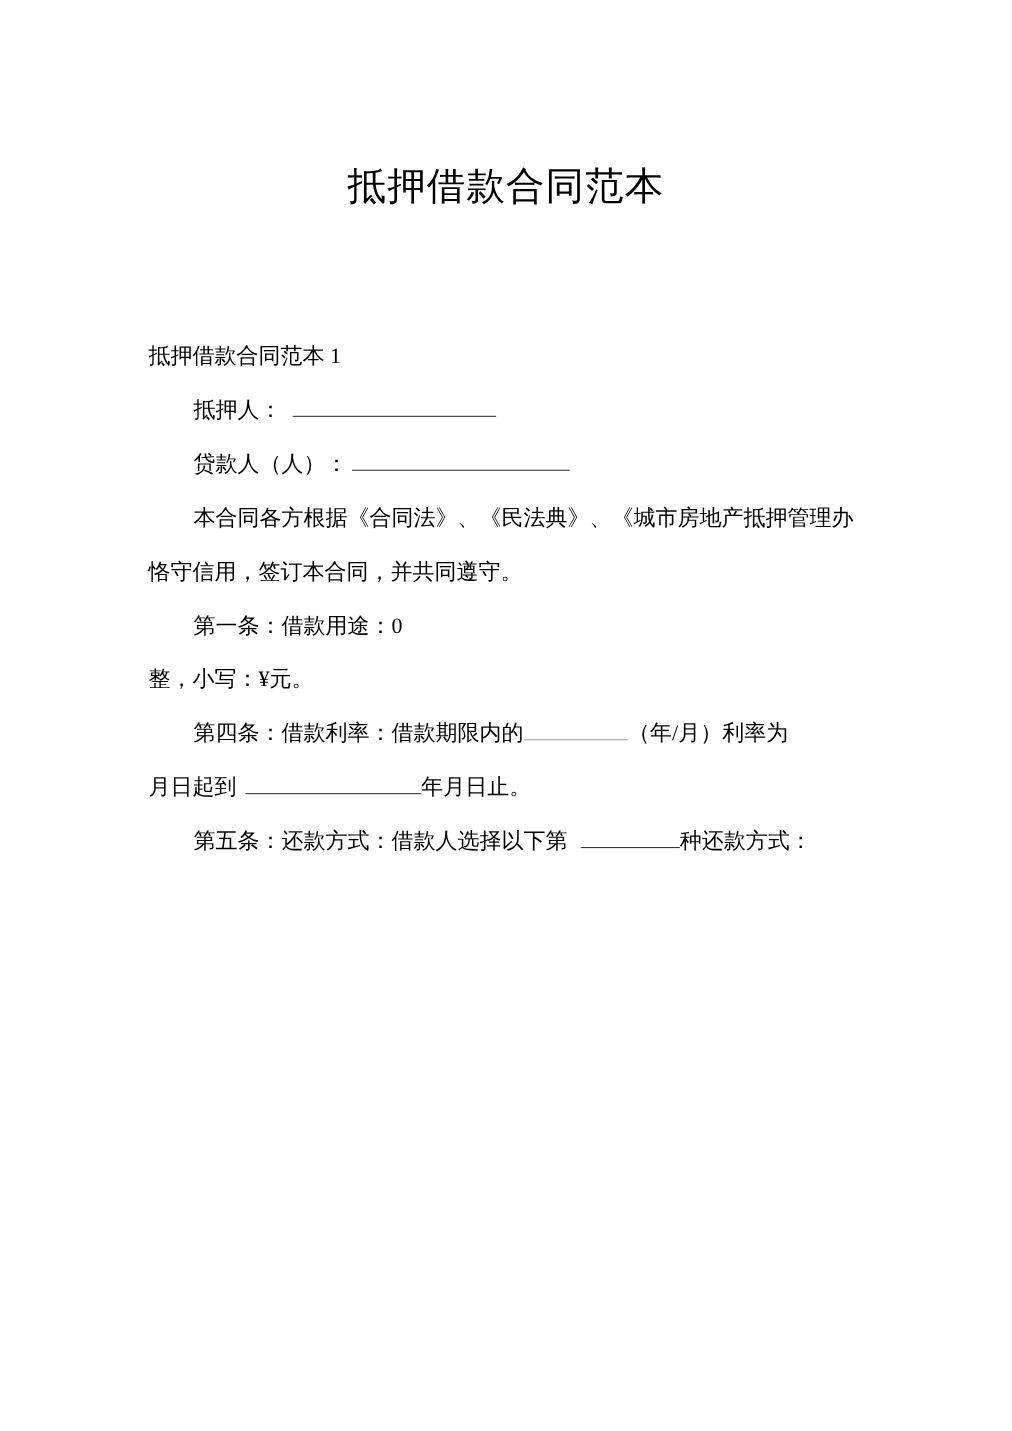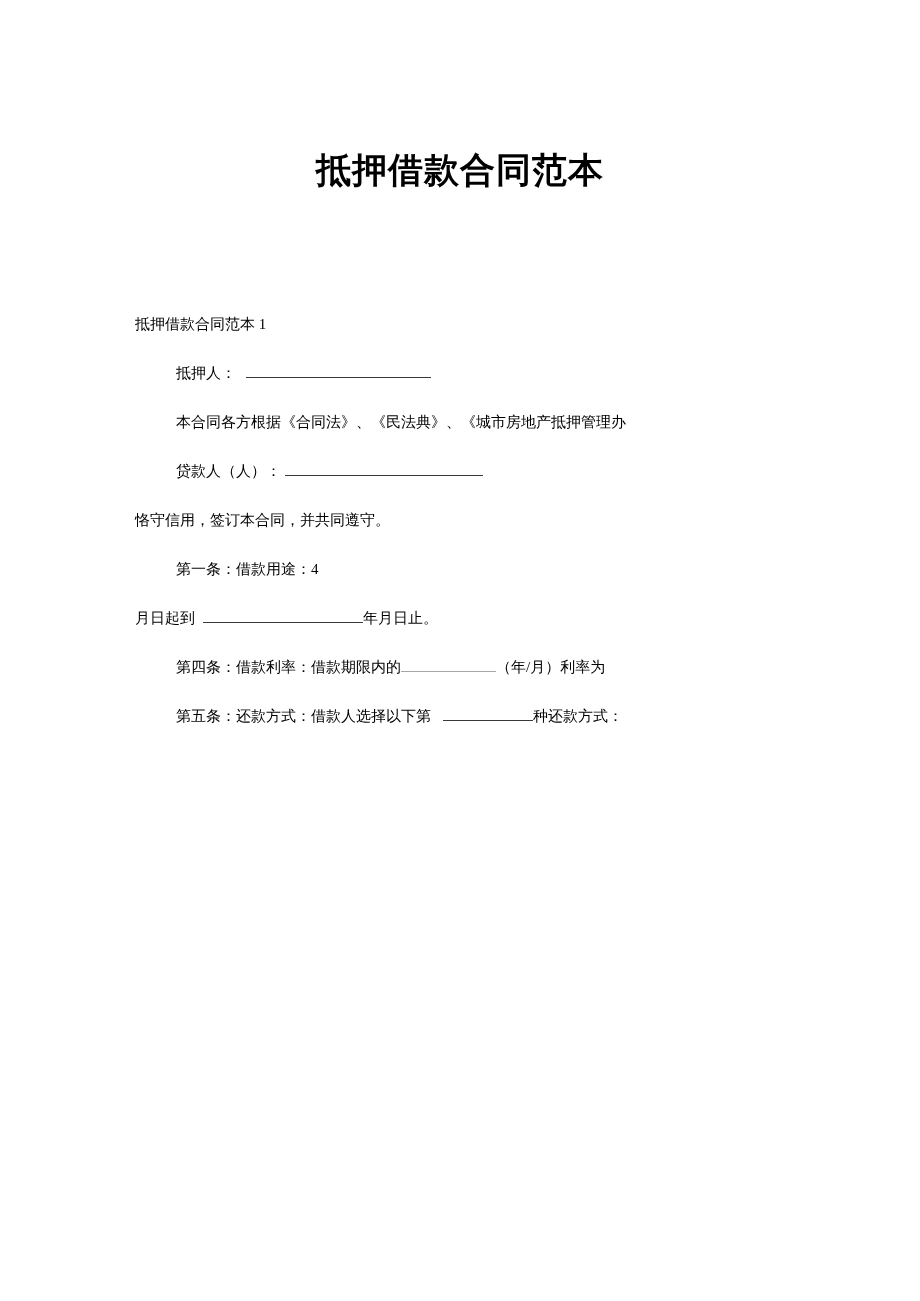--- a/index.html
+++ b/index.html
@@ -15,31 +15,31 @@
     background: var(--page-bg, #ffffff);
     color: var(--text-color, #000000);
     overflow: hidden;
   }
   .doc-title {
     margin: 0;
     padding-top: 150px;
     height: 40px;
     text-align: center;
     font-family: "Liberation Sans", "DejaVu Sans", sans-serif;
-    font-weight: bold;
+    font-weight: normal;
     font-size: 35px;
     line-height: 40px;
     letter-spacing: 1px;
     color: var(--text-color, #000000);
   }
   .doc-body {
     margin-top: 110px;
     padding: 0 135px;
     font-family: "Liberation Serif", "DejaVu Serif", serif;
-    font-size: 15px;
+    font-size: 20px;
     line-height: 49px;
     color: var(--text-color, #000000);
   }
   .line {
     white-space: nowrap;
     height: 49px;
   }
   .line.indent-1 {
     padding-left: 41px;
   }
@@ -56,21 +56,22 @@
   }
 </style>
 </head>
 <body>
 
 <div class="page">
   <h1 class="doc-title">抵押借款合同范本</h1>
   <div class="doc-body" id="doc-body">
       <div class="line"><span>抵押借款合同范本 1</span></div>
       <div class="line indent-1"><span>抵押人：</span><span class="blank" style="width: 185px; margin-left: 10px;"></span></div>
+      <div class="line indent-1"><span>贷款人（人）：</span><span class="blank" style="width: 198px; margin-left: 4px;"></span></div>
       <div class="line indent-1"><span>本合同各方根据《合同法》、《民法典》、《城市房地产抵押管理办</span></div>
-      <div class="line indent-1"><span>贷款人（人）：</span><span class="blank" style="width: 198px; margin-left: 4px;"></span></div>
       <div class="line"><span>恪守信用，签订本合同，并共同遵守。</span></div>
-      <div class="line indent-1"><span>第一条：借款用途：4</span></div>
+      <div class="line indent-1"><span>第一条：借款用途：0</span></div>
+      <div class="line"><span>整，小写：¥元。</span></div>
+      <div class="line indent-1"><span>第四条：借款利率：借款期限内的</span><span class="blank gray" style="width: 95px;"></span><span>（年/月）利率为</span></div>
       <div class="line"><span>月日起到</span><span class="blank" style="width: 160px; margin-left: 8px;"></span><span>年月日止。</span></div>
-      <div class="line indent-1"><span>第四条：借款利率：借款期限内的</span><span class="blank gray" style="width: 95px;"></span><span>（年/月）利率为</span></div>
       <div class="line indent-1"><span>第五条：还款方式：借款人选择以下第</span><span class="blank" style="width: 90px; margin-left: 12px;"></span><span>种还款方式：</span></div>
     </div>
 </div>
 
 </body></html>

